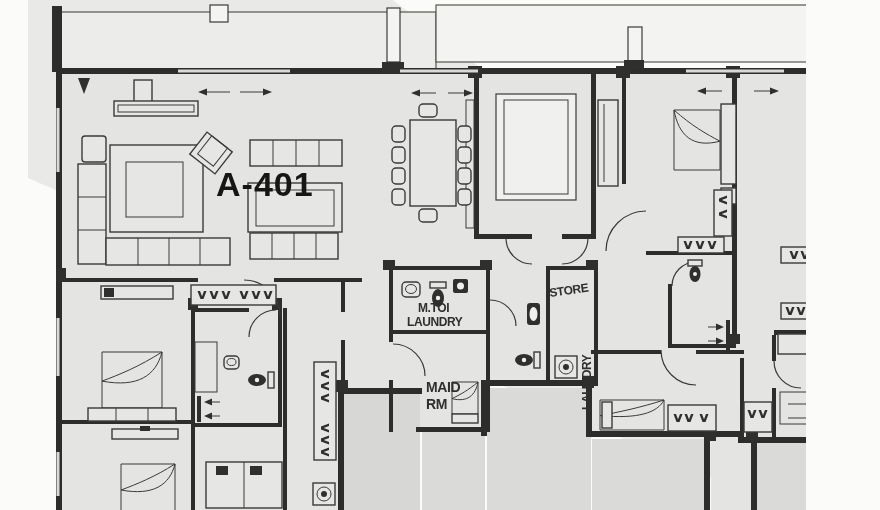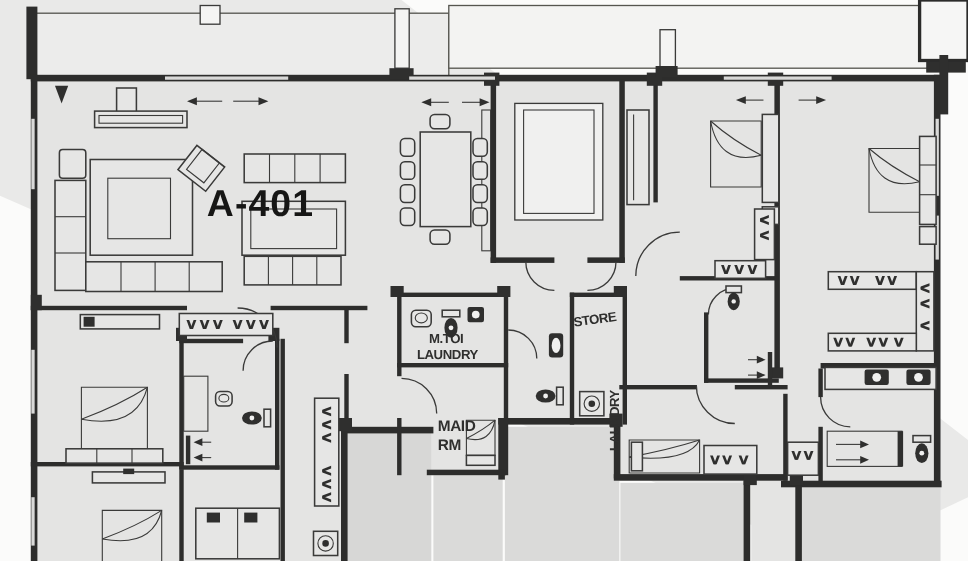--- a/index.html
+++ b/index.html
@@ -1,16 +1,16 @@
 <!DOCTYPE html>
 <html><head>
 <meta charset="utf-8">
 <style>
   html,body{margin:0;padding:0;background:#fbfbfa;}
-  .stage{position:relative;width:880px;height:510px;overflow:hidden;font-family:"Liberation Sans",sans-serif;}
+  .stage{position:relative;width:778px;height:510px;overflow:hidden;font-family:"Liberation Sans",sans-serif;padding-left:28px;}
   svg{display:block;}
   .w{fill:#2d2d2c;}
   .acc{fill:#2f2f2e;}
   .ln{fill:#e6e6e5;stroke:#3a3a39;stroke-width:1.4;}
   .ln2{fill:none;stroke:#3a3a39;stroke-width:1;}
   .lnf{fill:#f0f0ef;stroke:#3a3a39;stroke-width:1.2;}
   .arc{fill:none;stroke:#3a3a39;stroke-width:1.2;}
   .win{fill:#d9d9d8;}
   .dk{fill:#2f2f2e;stroke:none;}
   .wh{fill:#f4f4f3;}

